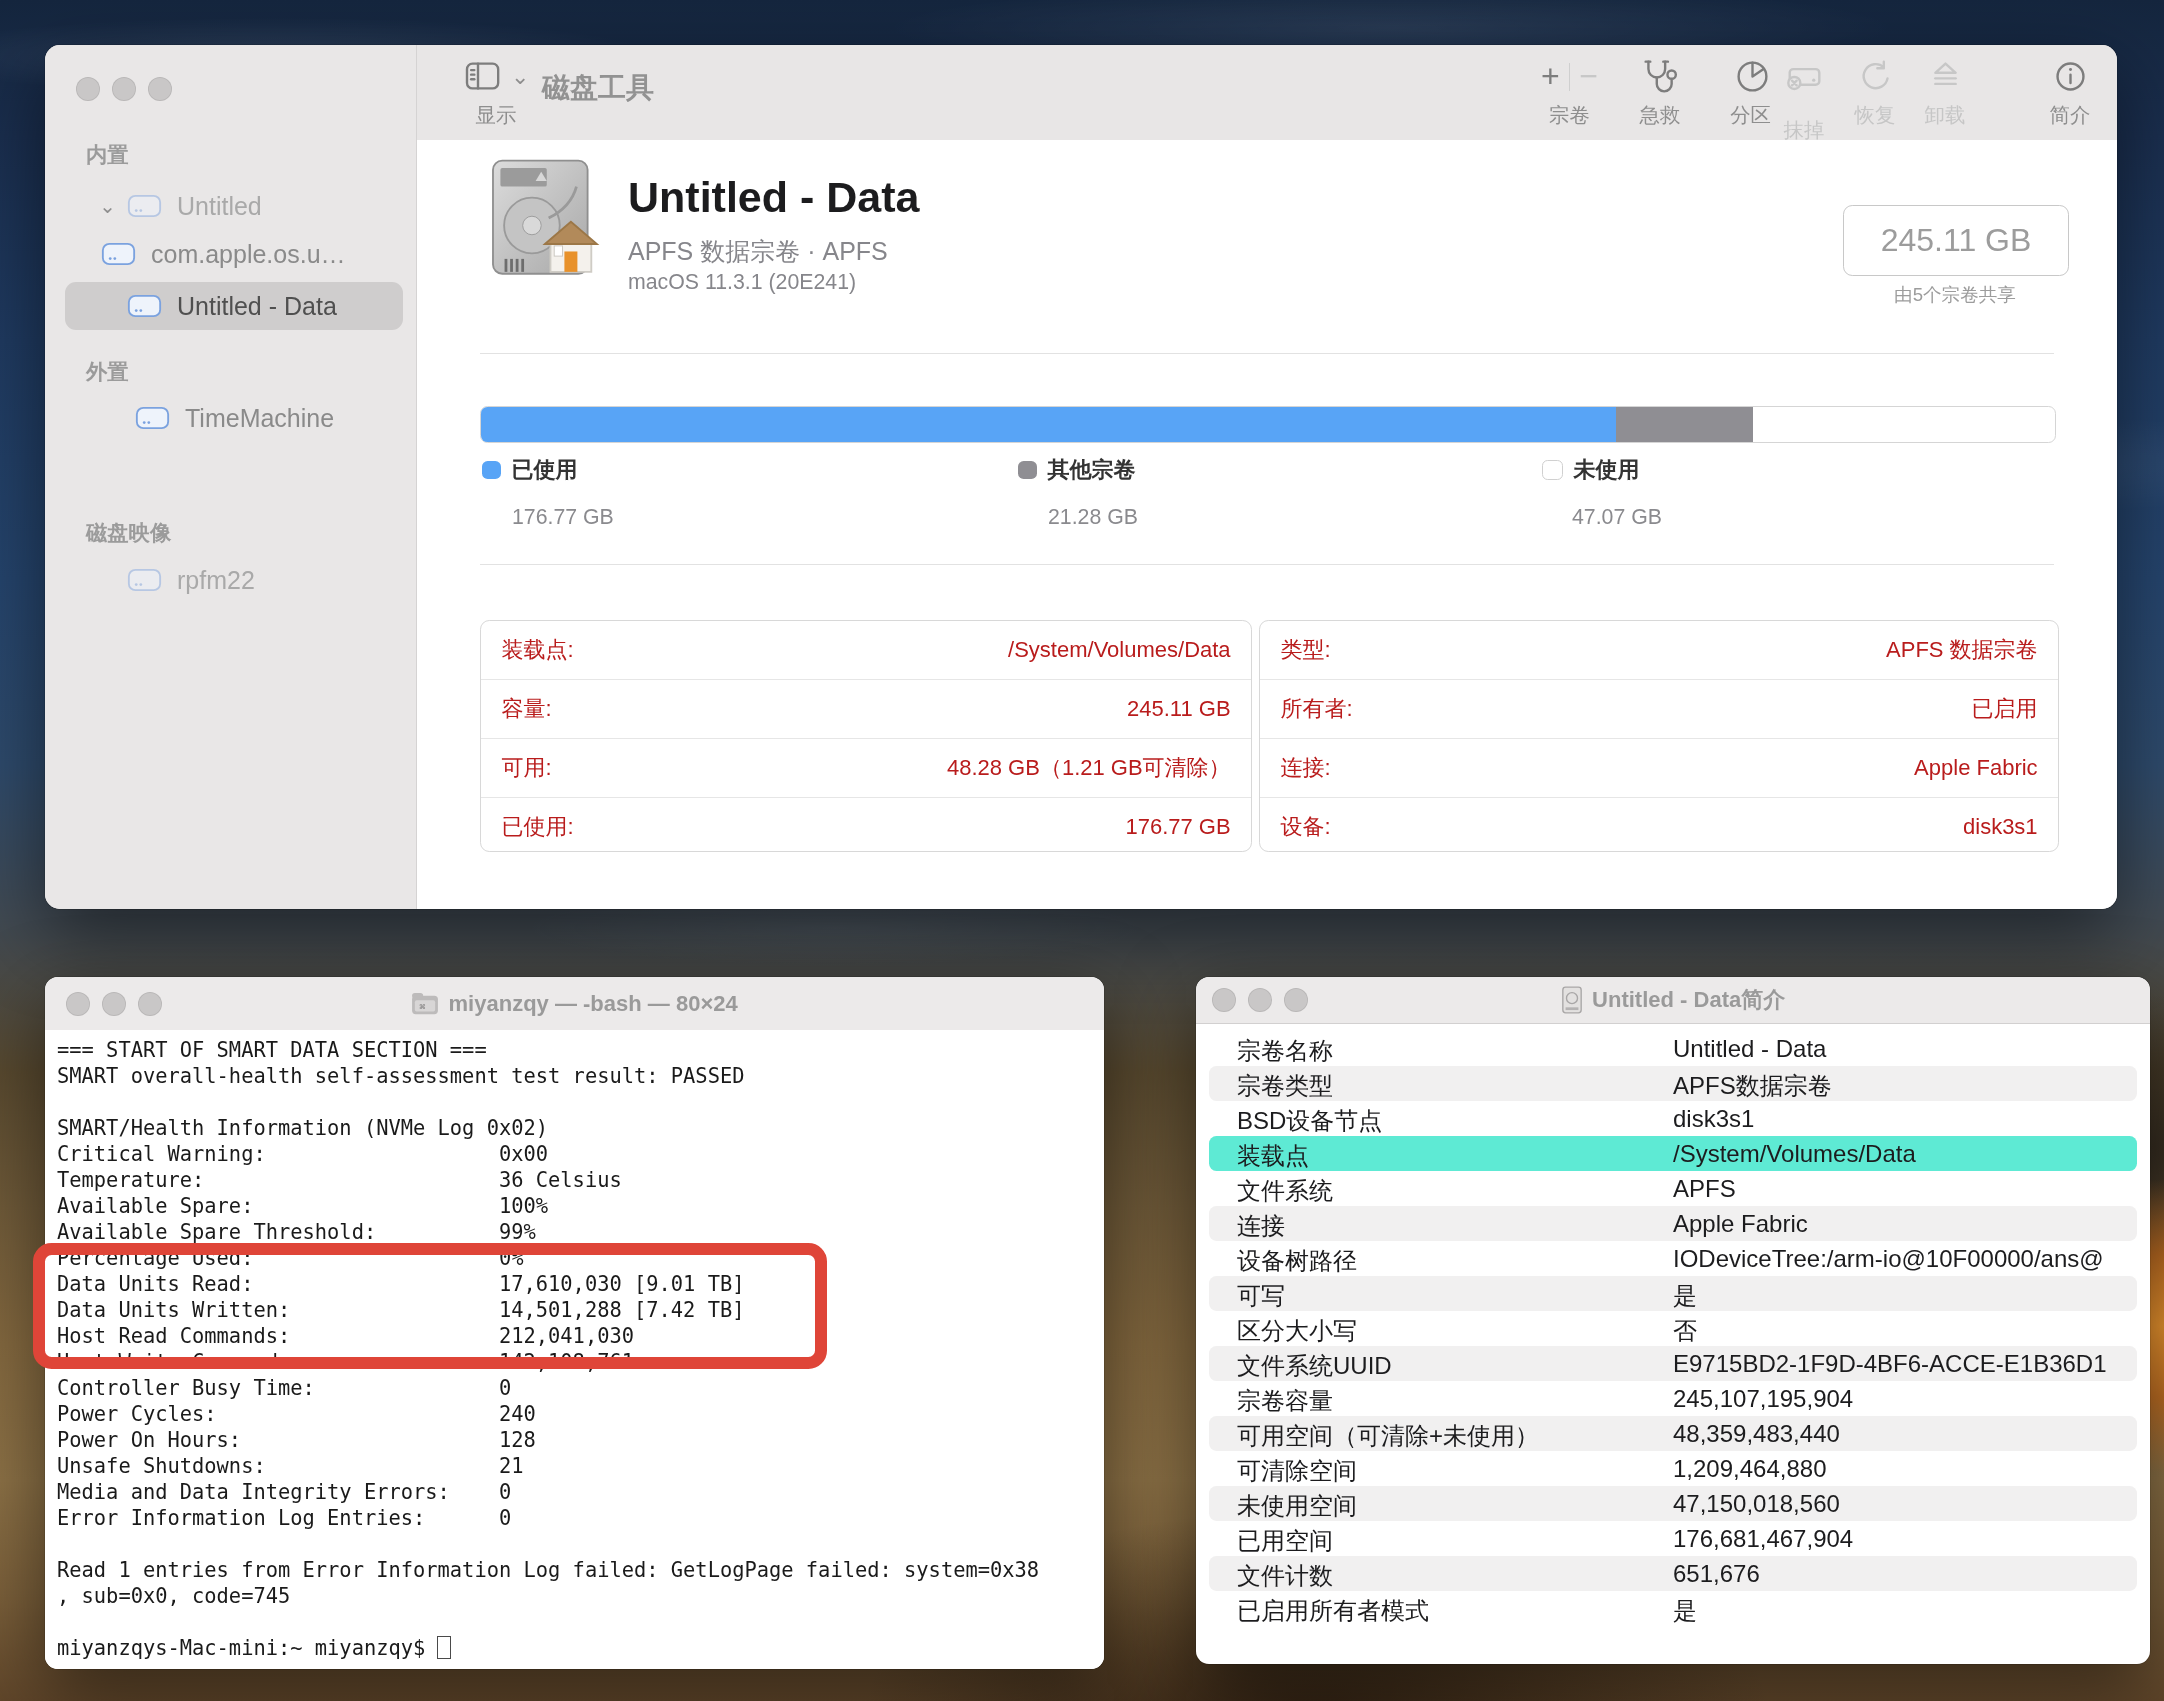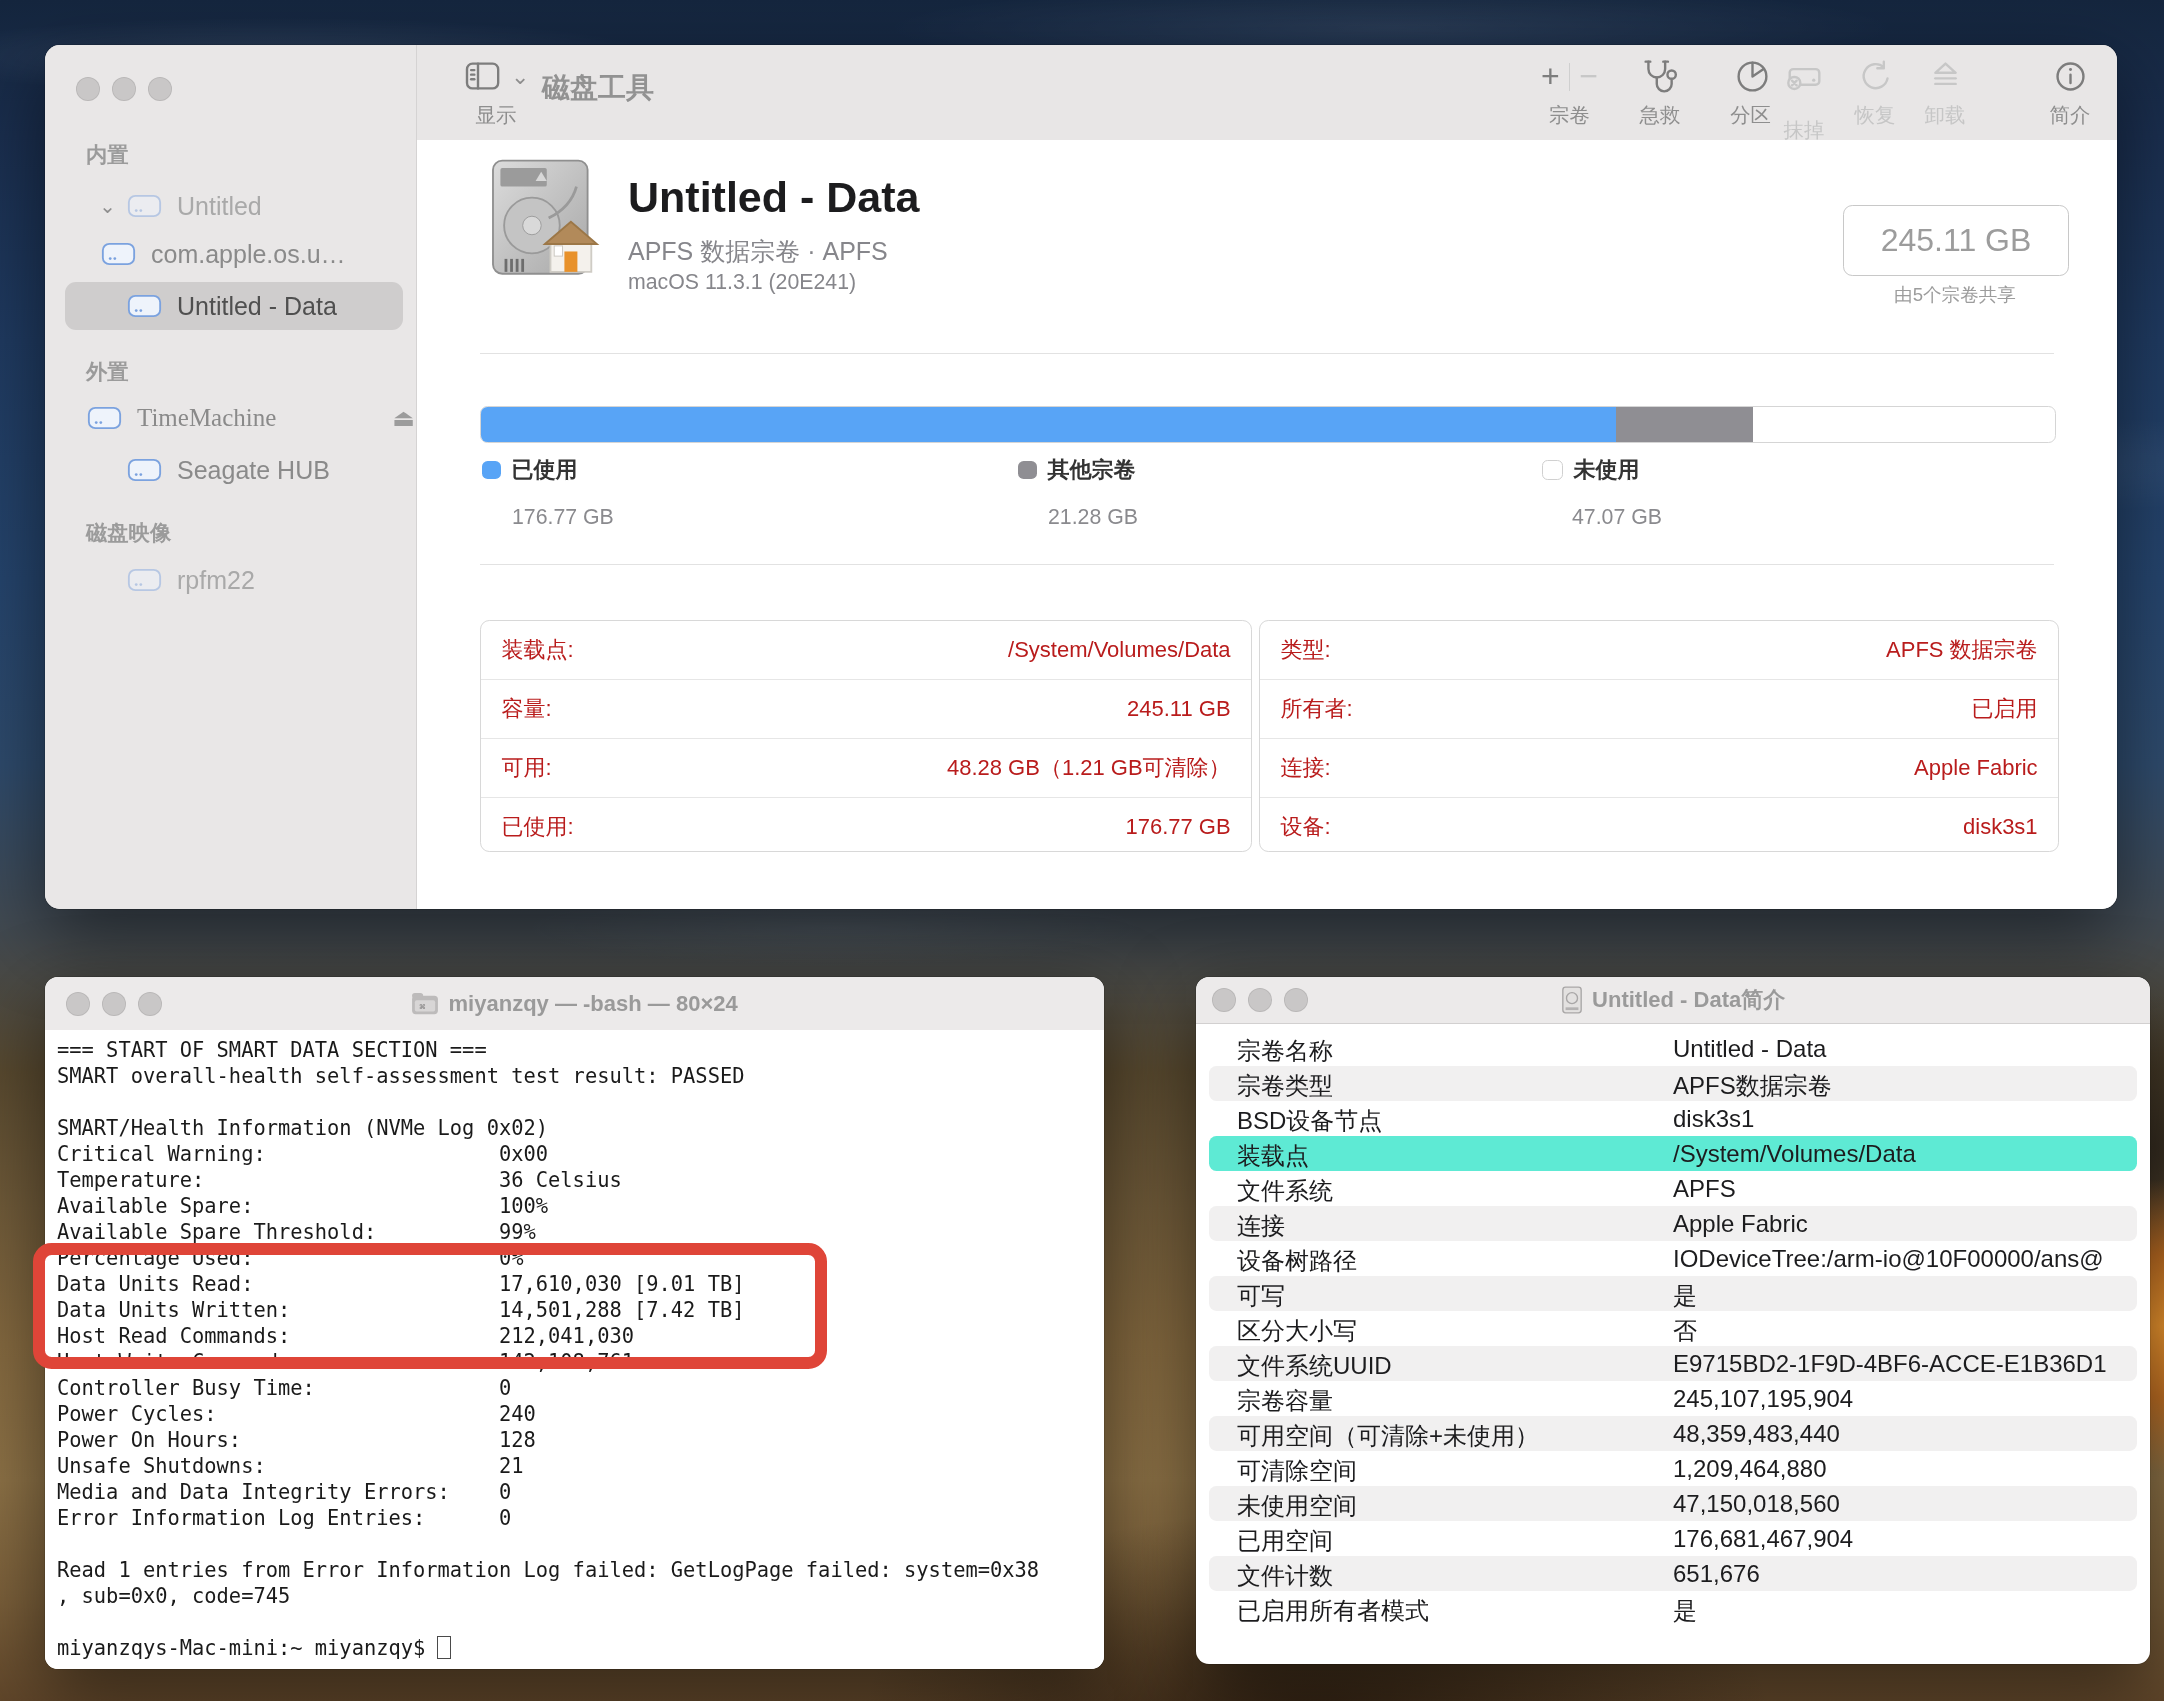--- a/index.html
+++ b/index.html
@@ -121,39 +121,30 @@
         <span class="sb-icon"><svg viewBox="0 0 38 30">
               <rect x="2" y="4" width="34" height="22" rx="7"></rect>
               <circle cx="10" cy="20" r="1.5" fill="#7ba2df" stroke="none"></circle>
               <circle cx="15" cy="20" r="1.5" fill="#7ba2df" stroke="none"></circle>
             </svg></span>
         <span class="lbl">Untitled - Data</span>
       </div>
 
       <div class="sb-header" style="top:312px;">外置</div>
 
-      <div class="sb-row" style="top:350px;padding-left:42px;font-family:Liberation Serif, serif;">
+      <div class="sb-row" style="top:350px;padding-left:90px;">
         <span class="sb-icon"><svg viewBox="0 0 38 30">
               <rect x="2" y="4" width="34" height="22" rx="7"></rect>
               <circle cx="10" cy="20" r="1.5" fill="#7ba2df" stroke="none"></circle>
               <circle cx="15" cy="20" r="1.5" fill="#7ba2df" stroke="none"></circle>
             </svg></span>
         <span class="lbl">TimeMachine</span>
         <span class="eject">⏏</span>
       </div>
 
-      <div class="sb-row" style="top:402px;padding-left:82px;">
-        <span class="sb-icon"><svg viewBox="0 0 38 30">
-              <rect x="2" y="4" width="34" height="22" rx="7"></rect>
-              <circle cx="10" cy="20" r="1.5" fill="#7ba2df" stroke="none"></circle>
-              <circle cx="15" cy="20" r="1.5" fill="#7ba2df" stroke="none"></circle>
-            </svg></span>
-        <span class="lbl">Seagate HUB</span>
-        <span class="eject">⏏</span>
-      </div>
 
       <div class="sb-header" style="top:473px;">磁盘映像</div>
 
       <div class="sb-row faded" style="top:512px;padding-left:82px;">
         <span class="sb-icon"><svg viewBox="0 0 38 30">
               <rect x="2" y="4" width="34" height="22" rx="7"></rect>
               <circle cx="10" cy="20" r="1.5" fill="#7ba2df" stroke="none"></circle>
               <circle cx="15" cy="20" r="1.5" fill="#7ba2df" stroke="none"></circle>
             </svg></span>
         <span class="lbl">rpfm22</span>

